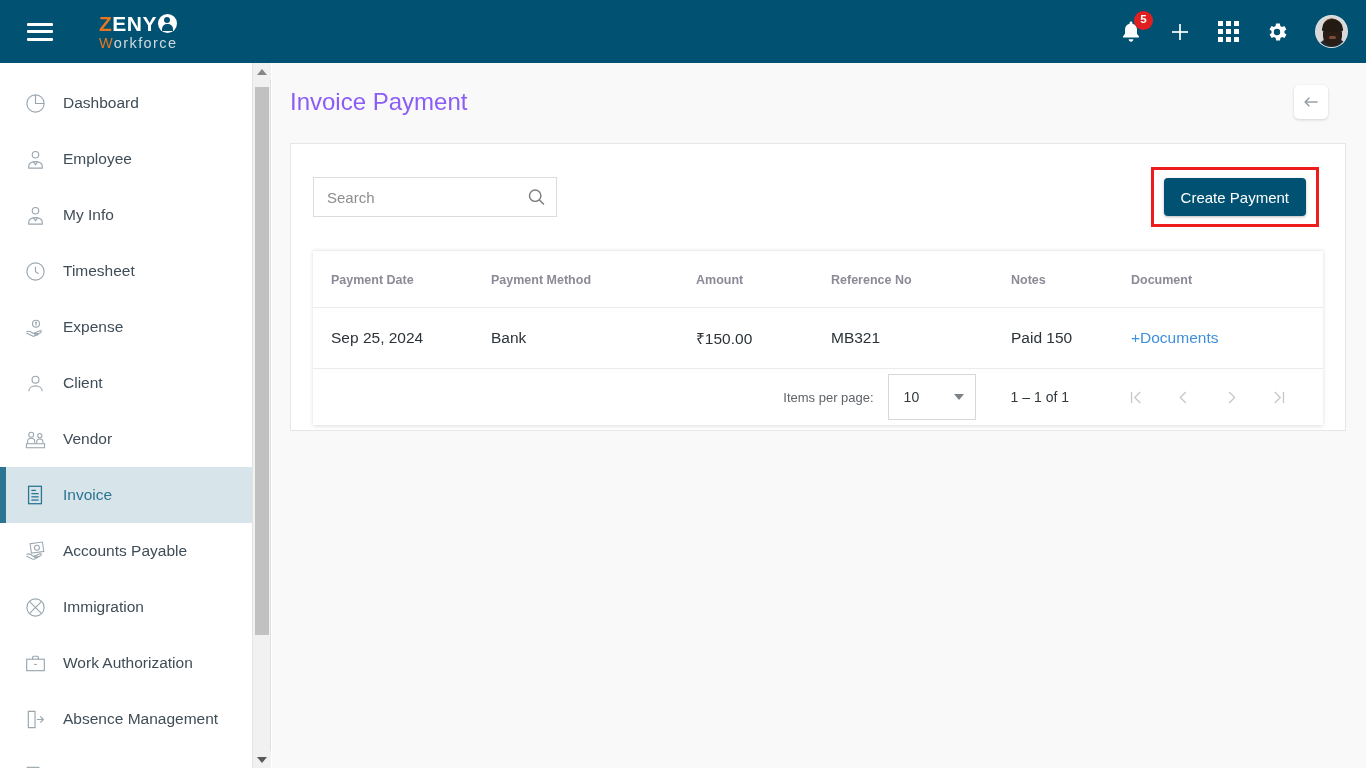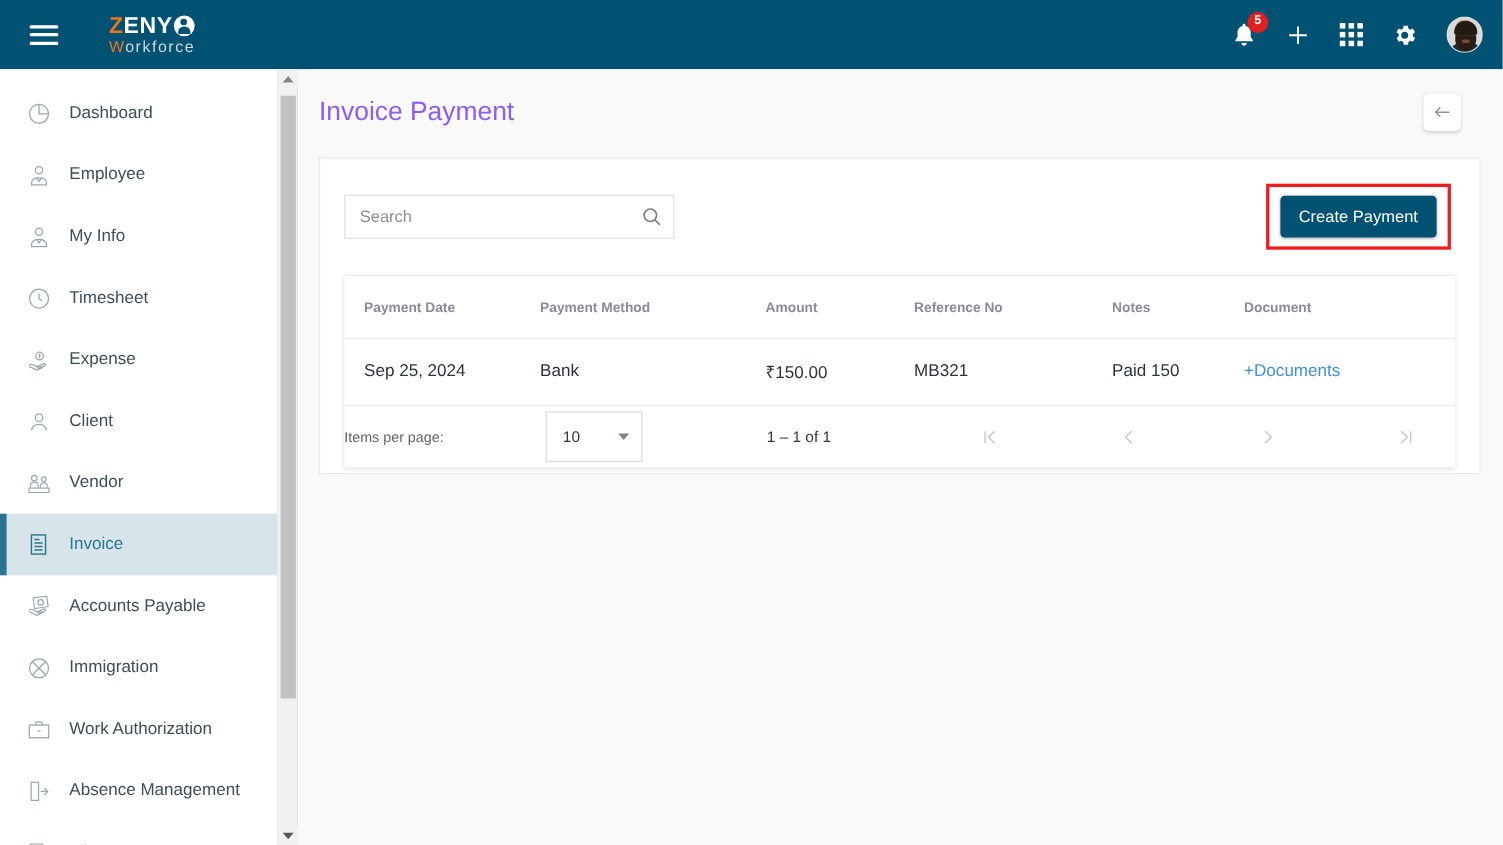--- a/index.html
+++ b/index.html
@@ -148,21 +148,21 @@
     margin: 24px 20px 0 18px;
     background: #ffffff;
     border: 1px solid #e6e6e6;
     height: 288px;
     position: relative;
   }
   .card-top {
     display: flex; align-items: center; justify-content: space-between;
     padding: 23px 26px 0 22px;
   }
-  .search-wrap { position: relative; width: 300px; height: 40px; }
+  .search-wrap { position: relative; width: 244px; height: 40px; }
   .search-input {
     width: 100%; height: 100%;
     border: 1px solid #dcdcdc; background: #fff;
     padding: 0 40px 0 13px;
     font-size: 15px; color: #555; outline: none;
     font-family: "Liberation Sans", sans-serif;
   }
   .search-input::placeholder { color: #8d8d8d; }
   .search-icon-btn {
     position: absolute; right: 10px; top: 50%; transform: translateY(-50%);
@@ -202,21 +202,21 @@
   }
   th.c1, td.c1 { width: 178px; padding-left: 18px; }
   th.c2, td.c2 { width: 205px; }
   th.c3, td.c3 { width: 135px; }
   th.c4, td.c4 { width: 180px; }
   th.c5, td.c5 { width: 120px; }
   th.c6, td.c6 { width: auto; }
   .doc-link { color: #3f8fdb; cursor: pointer; }
 
   .paginator {
-    display: flex; align-items: center; justify-content: space-between;
+    display: flex; align-items: center; justify-content: flex-end;
     height: 56px; padding-right: 20px; gap: 0;
   }
   .ipp-label { font-size: 13px; color: #5f6368; margin-right: 14px; }
   .ipp-select {
     width: 88px; height: 46px;
     border: 1px solid #d8d8d8; background: #fff;
     display: flex; align-items: center; justify-content: space-between;
     padding: 0 11px 0 15px; cursor: pointer;
   }
   .ipp-value { font-size: 14px; color: #33383c; }

